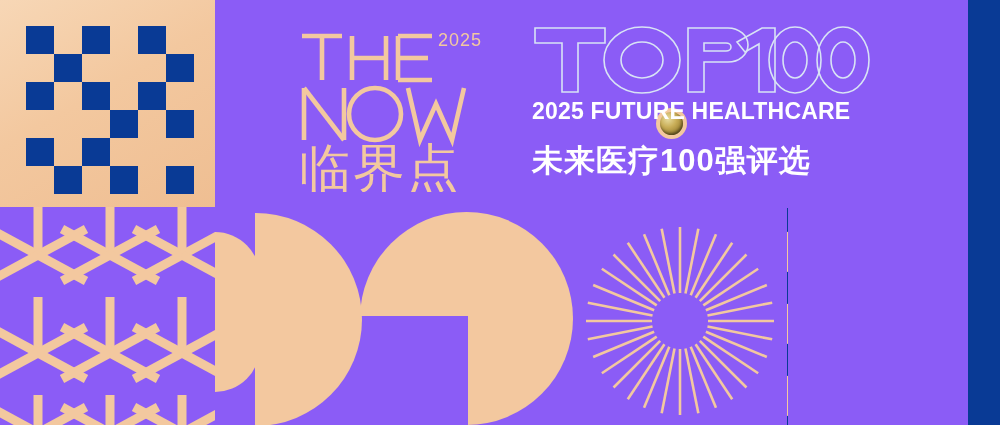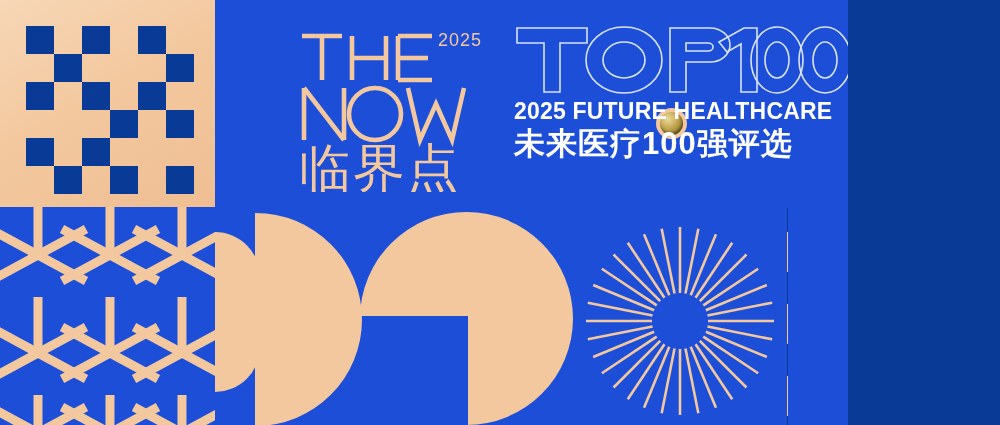--- a/index.html
+++ b/index.html
@@ -1,19 +1,19 @@
 <!DOCTYPE html>
 <html><head>
 <meta charset="utf-8">
 <style>
   html,body{margin:0;padding:0;background:#093A95;}
   body{font-family:"Liberation Sans",sans-serif;}
   #banner{
-    position:relative;width:848px;height:425px;overflow:hidden;
-    background:#1d4ed8;
+    position:relative;width:968px;height:425px;overflow:hidden;
+    background:#8b5cf6;
   }
 
   
   #checker-panel{
     position:absolute;left:0;top:0;width:215px;height:207px;
     background:linear-gradient(150deg,#F7D7B6 0%,#F3C89F 45%,#EFBE92 100%);
   }
   .check-cell{position:absolute;background:#093A95;}
 
   
@@ -44,31 +44,31 @@
     background:#F3C89F;
     box-sizing:border-box;padding:4px;
   }
   #gold-sphere .inner{
     width:100%;height:100%;border-radius:50%;
     background:radial-gradient(circle at 35% 30%,#E8DCA0 0%,#C9AE58 38%,#9C8233 72%,#6E5A22 100%);
     box-shadow:inset -1px -2px 3px rgba(0,0,0,.45);
   }
 
   
-  #headline{position:absolute;left:514px;top:24px;width:345px;}
+  #headline{position:absolute;left:532px;top:24px;width:345px;}
   #top100{display:block;}
   .line-en{
     color:#ffffff;font-weight:bold;
     font-size:23px;line-height:23.5px;letter-spacing:.2px;
     white-space:nowrap;
   }
   #en1{margin-top:4px;}
   .line-cn{
     color:#ffffff;font-weight:bold;font-size:31px;line-height:35px;
-    letter-spacing:1px;white-space:nowrap;margin-top:2px;
+    letter-spacing:1px;white-space:nowrap;margin-top:19px;
   }
 </style>
 </head>
 <body>
 
 <div id="banner">
 
   <div id="checker-panel">
     <div id="checker-cells">
         <div class="check-cell" style="left: 26px; top: 26px; width: 28px; height: 28px;"></div>

